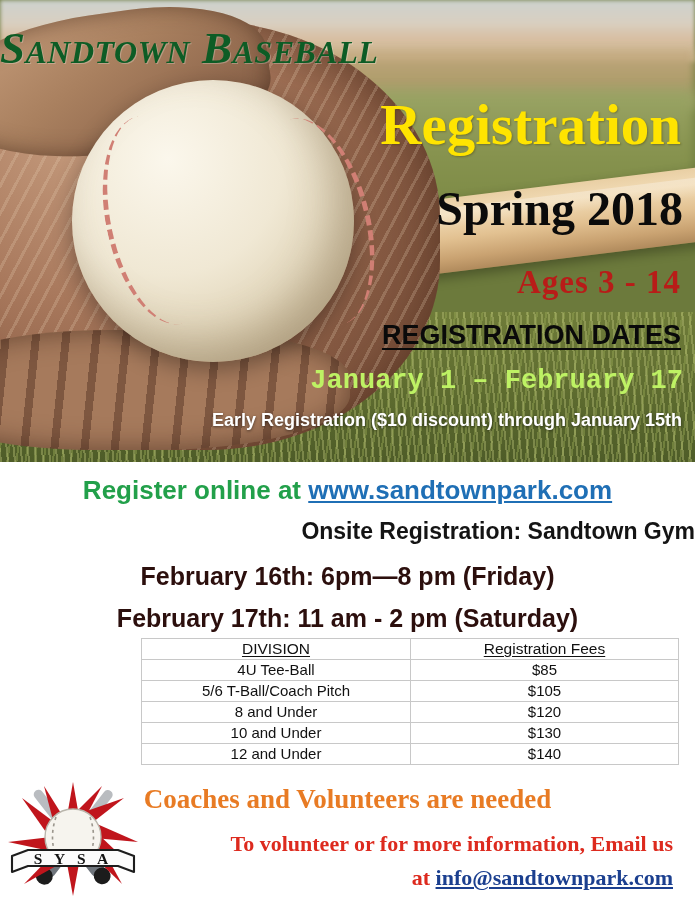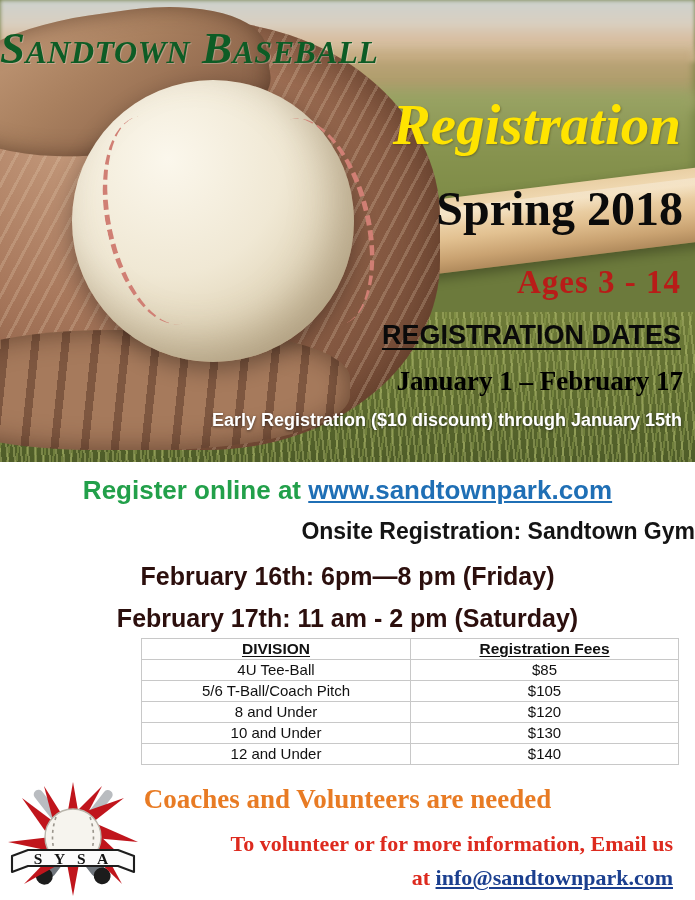--- a/index.html
+++ b/index.html
@@ -104,42 +104,41 @@
     font-family:"Liberation Serif", serif;
     font-weight:bold; font-style:italic; font-variant:small-caps;
     font-size:45px; letter-spacing:.5px; color:#0d5c25;
     text-shadow:1px 1px 0 rgba(255,255,255,.25);
   }
   .h-reg {
     position:absolute; right:14px; top:92px; text-align:right;
     font-family:"Liberation Serif", serif; font-weight:bold;
     font-size:57px; color:#ffe400; letter-spacing:0px;
     text-shadow:1px 1px 2px rgba(60,50,0,.35);
-    font-style:italic;
   }
   .h-spring {
     position:absolute; right:12px; top:181px; text-align:right;
     font-family:"Liberation Serif", serif; font-weight:bold;
     font-size:48px; color:#0b0b0b;
   }
   .h-ages {
     position:absolute; right:14px; top:264px; text-align:right;
     font-family:"Liberation Serif", serif; font-weight:bold;
     font-size:33px; color:#b81c18; letter-spacing:1px;
   }
   .h-regdates {
     position:absolute; right:14px; top:320px; text-align:right;
     font-family:"Liberation Sans", sans-serif; font-weight:bold;
     font-size:27px; color:#0a0a0a;
     text-decoration:underline; text-underline-offset:4px;
   }
   .h-range {
     position:absolute; right:12px; top:366px; text-align:right;
-    font-family:Liberation Serif, serif; font-weight:bold;
-    font-size:27px; color:#000000;
+    font-family:Liberation Mono, monospace; font-weight:bold;
+    font-size:27px; color:#bef264;
   }
   .h-early {
     position:absolute; right:13px; top:410px; text-align:right;
     font-family:"Liberation Sans", sans-serif; font-weight:bold;
     font-size:18px; color:#ffffff;
     text-shadow:0 1px 3px rgba(0,0,0,.55);
   }
 
   
   .body-wrap { position:absolute; left:0; top:462px; width:695px; height:514px; background:#fff; }
@@ -173,21 +172,21 @@
     border-collapse:collapse; table-layout:fixed;
     font-family:"Liberation Sans", sans-serif; font-size:15px; color:#111;
   }
   .fee-table col.c1 { width:269px; }
   .fee-table col.c2 { width:268px; }
   .fee-table th, .fee-table td {
     border:1px solid #c8c8c8; text-align:center; height:20.5px; padding:0 4px;
     line-height:20px; font-weight:normal;
   }
   .fee-table thead th {
-    font-weight:bold; font-size:15.5px;
+    font-weight:normal; font-size:15.5px;
     text-decoration:underline; text-underline-offset:2px;
   }
 
   
   .l-coaches {
     position:absolute; left:0; top:322px; width:695px; text-align:center;
     font-family:"Liberation Serif", serif; font-weight:bold; font-size:27px;
     color:#e87b24;
   }
   .l-volunteer {

